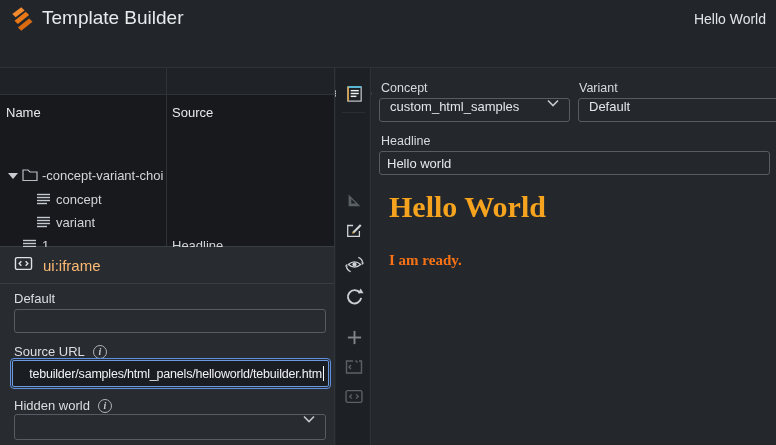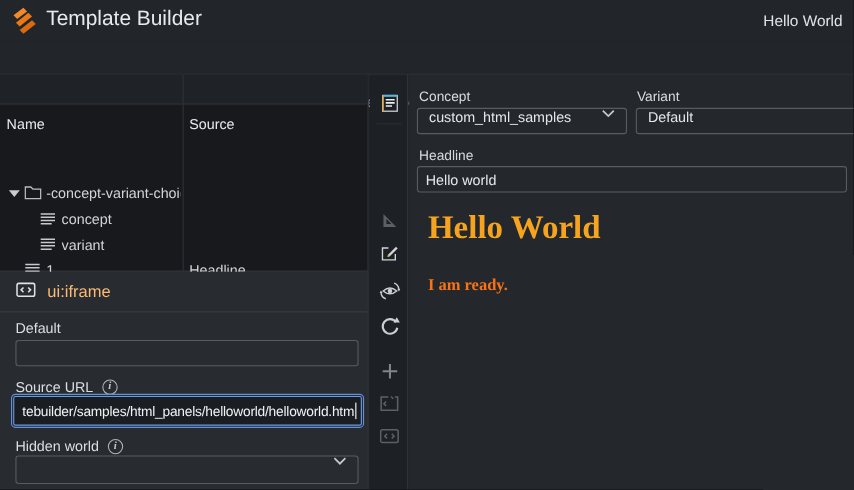--- a/index.html
+++ b/index.html
@@ -189,21 +189,21 @@
     <div class="props-div"></div>
 
     <label class="flabel" style="left:14px; top:44px;">Default</label>
     <input class="tinput" style="left: 14px; top: 62px; width: 312px; height: 24px;" value="">
 
     <label class="flabel" style="left:14px; top:97px;justify-content:center;">
       <span>Source URL</span>
       <span class="info">i</span>
     </label>
     <div class="urlbox">
-      <span>tebuilder/samples/html_panels/helloworld/helloworld.htm</span>
+      <span>tebuilder/samples/html_panels/helloworld/tebuilder.htm</span>
         <span class="caret-bar"></span>
     </div>
 
     <label class="flabel" style="left:14px; top:151px;">
       <span>Hidden world</span>
       <span class="info">i</span>
     </label>
     <div class="selectbox" style="left:14px; top:167px; width:312px; height:26px;">
       <span></span>
       <svg width="12" height="8" viewBox="0 0 12 8" fill="none" stroke="#c4c8cc" stroke-width="1.6">

